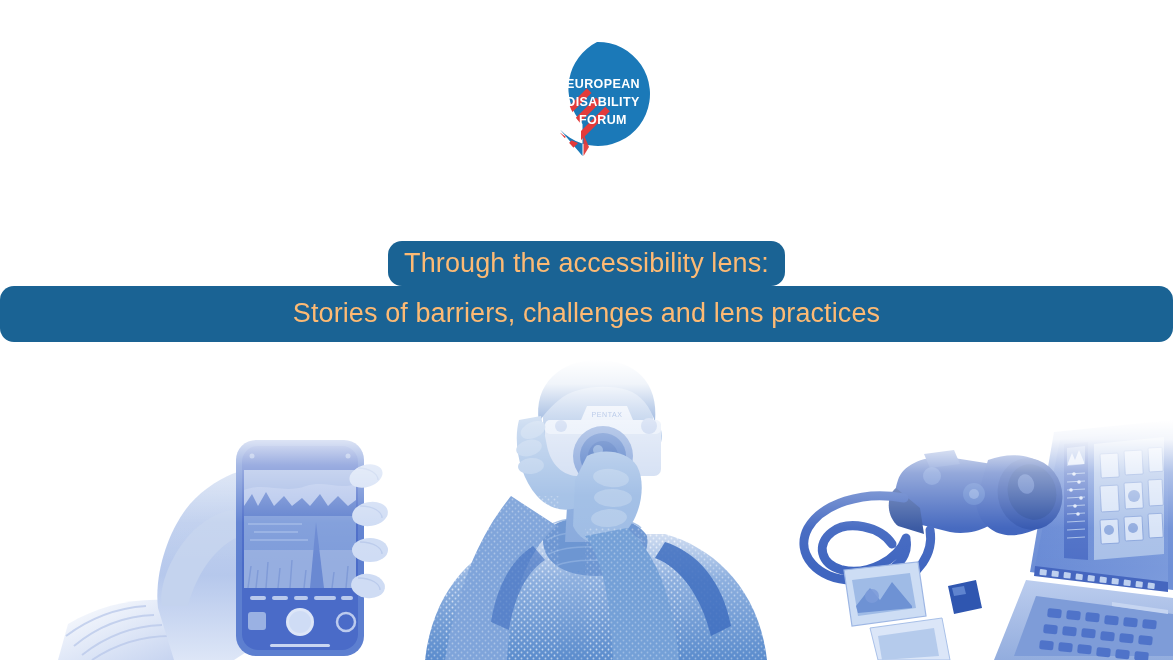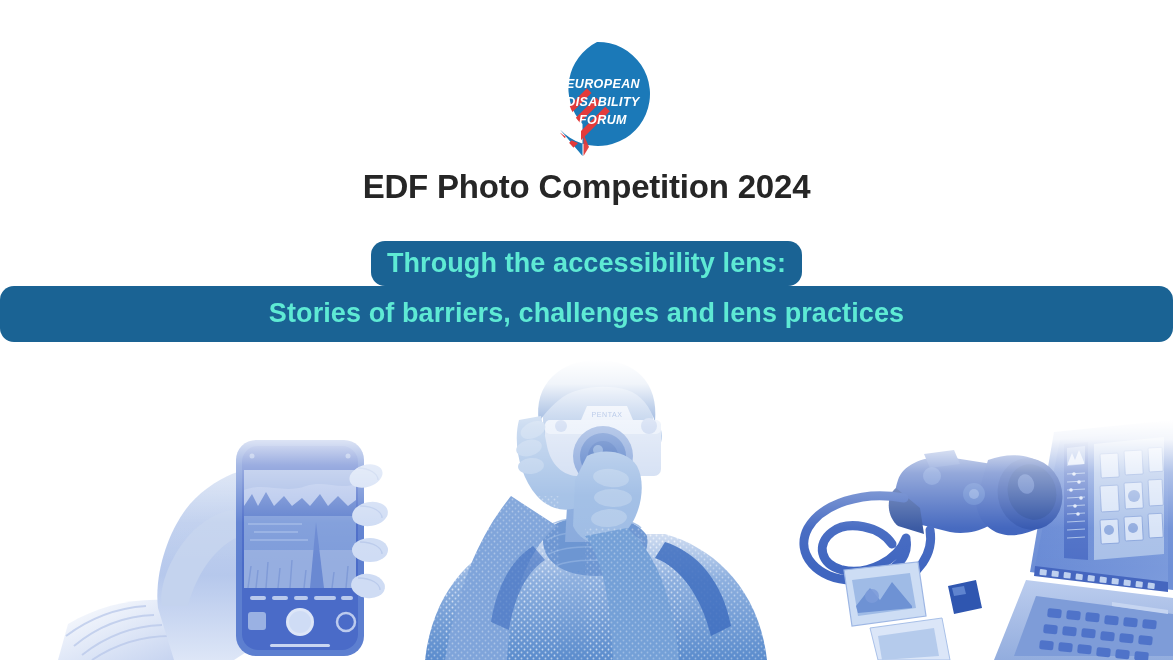--- a/index.html
+++ b/index.html
@@ -22,21 +22,20 @@
   }
 
   
   .logo-wrap {
     position:absolute;
     left:16px; right:0;
     top:38px;
     display:flex;
     justify-content:center;
     align-items:flex-start;
-    font-style:italic;
   }
   .logo {
     position:relative;
     width:116px;
     height:118px;
   }
   .logo svg { display:block; width:116px; height:118px; }
 
   
   .title {
@@ -54,22 +53,22 @@
   
   .subtitle-wrap {
     position:absolute;
     left:0; right:0;
     top:243px;
     text-align:center;
     line-height:1.52;
   }
   .subtitle-wrap .hl {
     font-size:27px;
-    font-weight:bold;
-    color:#5eead4;
+    font-weight:normal;
+    color:#fdba74;
     background:#1a6394;
     padding:7px 16px 8px 16px;
     border-radius:14px;
     -webkit-box-decoration-break:clone;
     box-decoration-break:clone;
     letter-spacing:0.1px;
     white-space:nowrap;
   }
   .subtitle-line2 { display:block; margin-top:2px; }
 
@@ -142,21 +141,20 @@
           <path d="M46.5 96 L52 109 L46.5 118 Z" fill="#e23b3b" opacity="0.95"></path>
         </g>
 
         <text x="66" y="50" text-anchor="middle" font-family="'Liberation Sans', sans-serif" font-size="12.5" font-weight="bold" fill="#ffffff" letter-spacing="0.4">EUROPEAN</text>
         <text x="66" y="68" text-anchor="middle" font-family="'Liberation Sans', sans-serif" font-size="12.5" font-weight="bold" fill="#ffffff" letter-spacing="0.4">DISABILITY</text>
         <text x="66" y="86" text-anchor="middle" font-family="'Liberation Sans', sans-serif" font-size="12.5" font-weight="bold" fill="#ffffff" letter-spacing="0.4">FORUM</text>
       </svg>
     </div>
   </div>
 
-  <div class="title">EDF Photo Competition 2024</div>
 
   <div class="subtitle-wrap">
     <span class="hl">Through the accessibility lens:</span><br>
     <span class="hl subtitle-line2">Stories of barriers, challenges and lens practices</span>
   </div>
 
   <div class="photos">
 
     <div class="photo" id="photo-phone">
       <svg viewBox="0 0 360 250" width="360" height="250" xmlns="http://www.w3.org/2000/svg" aria-hidden="true">

